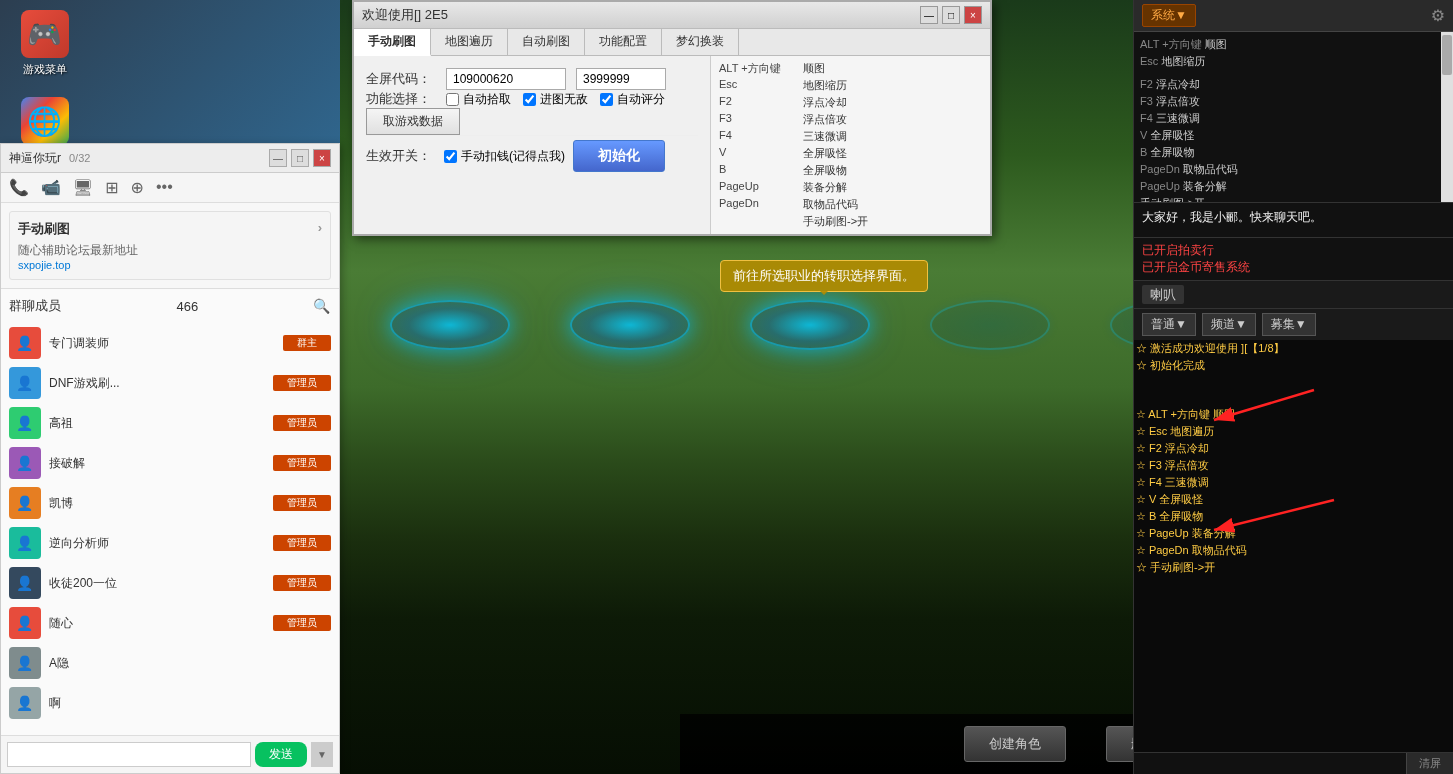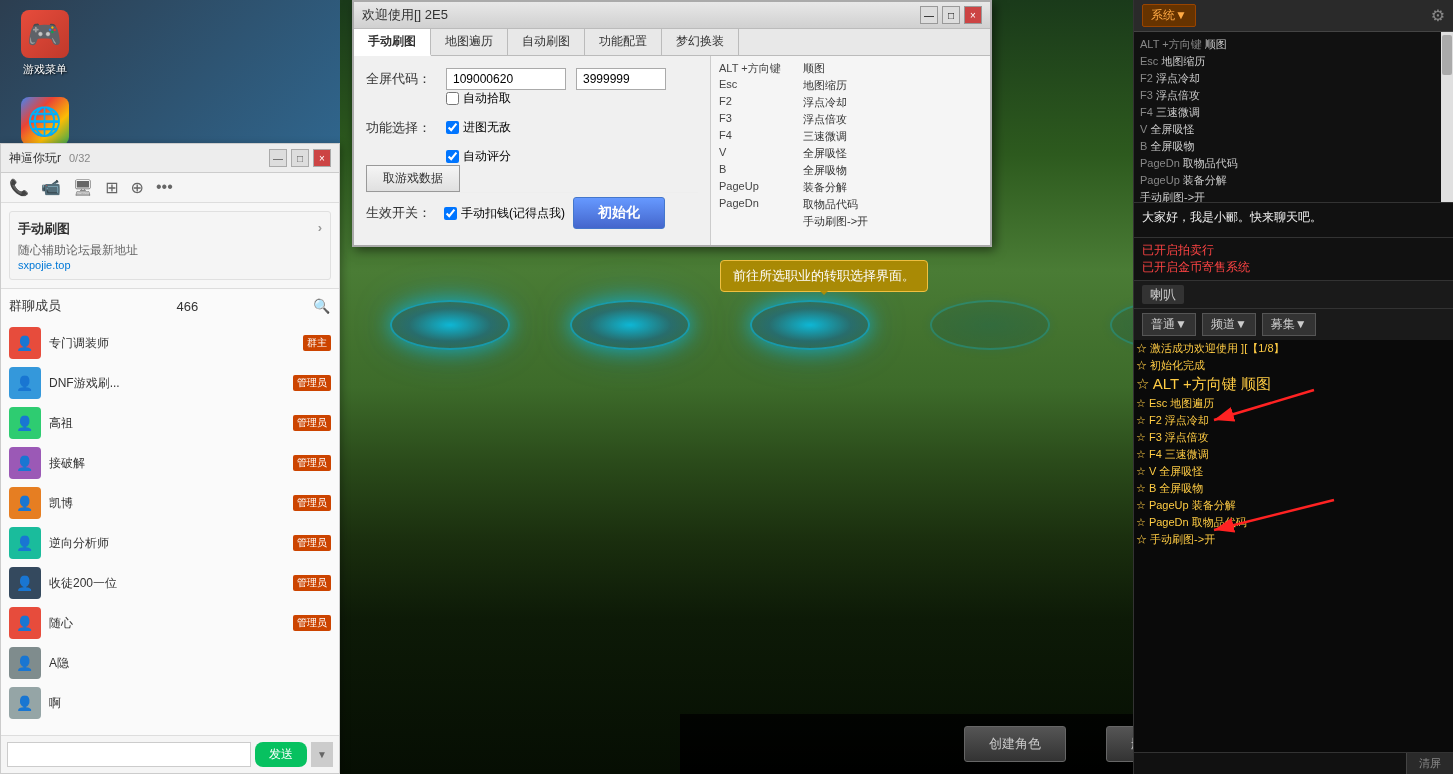--- a/index.html
+++ b/index.html
@@ -244,21 +244,20 @@
     .tool-input {
       border: 1px solid #aaa;
       padding: 3px 6px;
       font-size: 12px;
       width: 120px;
     }
     .tool-checkbox-row {
       display: flex;
       align-items: center;
       gap: 12px;
-      flex-direction: column;
     }
     .tool-checkbox-item {
       display: flex;
       align-items: center;
       gap: 4px;
       font-size: 12px;
     }
     .tool-btn {
       padding: 4px 16px;
       border: 1px solid #999;
@@ -392,21 +391,21 @@
       align-items: center;
       justify-content: center;
       font-size: 14px;
       color: white;
       flex-shrink: 0;
     }
     .qq-role-tag {
       background: #cc4400;
       color: white;
       font-size: 10px;
-      padding: 1px 4px;
+      padding: 1px 14px;
       border-radius: 2px;
     }
     .qq-role-tag.admin {
       background: #cc4400;
     }
     .qq-bottom {
       padding: 6px;
       border-top: 1px solid #ddd;
       display: flex;
       gap: 4px;
@@ -529,21 +528,21 @@
 <div style="position:absolute;top:0;right:0;width:320px;height:774px;background:rgba(10,10,10,0.92);border-left:1px solid #333;display:flex;flex-direction:column;">
 
   <div style="background:#2a2a2a;padding:4px 8px;display:flex;align-items:center;justify-content:space-between;border-bottom:1px solid #444;">
     <button class="system-btn active">系统▼</button>
     <span style="color:#888;cursor:pointer;">⚙</span>
   </div>
 
   <div style="padding:4px;background:#111;font-size:11px;color:#ccc;height:170px;overflow:hidden;position:relative;">
     <div style="padding:1px 2px;"><span style="color:#888;">ALT +方向键</span> <span style="color:#ccc;">顺图</span></div>
     <div style="padding:1px 2px;"><span style="color:#888;">Esc</span> <span style="color:#ccc;">地图缩历</span></div>
-    <div style="padding:1px 2px;"><span style="color:#888;">F2</span> <span style="color:#ccc;">浮点冷却</span></div>
+    <div style="padding:1px 2px;margin-top:6px;"><span style="color:#888;">F2</span> <span style="color:#ccc;">浮点冷却</span></div>
     <div style="padding:1px 2px;"><span style="color:#888;">F3</span> <span style="color:#ccc;">浮点倍攻</span></div>
     <div style="padding:1px 2px;"><span style="color:#888;">F4</span> <span style="color:#ccc;">三速微调</span></div>
     <div style="padding:1px 2px;"><span style="color:#888;">V</span> <span style="color:#ccc;">全屏吸怪</span></div>
     <div style="padding:1px 2px;"><span style="color:#888;">B</span> <span style="color:#ccc;">全屏吸物</span></div>
     <div style="padding:1px 2px;"><span style="color:#888;">PageDn</span> <span style="color:#ccc;">取物品代码</span></div>
     <div style="padding:1px 2px;"><span style="color:#888;">PageUp</span> <span style="color:#ccc;">装备分解</span></div>
     <div style="padding:1px 2px;"><span style="color:#888;"></span> <span style="color:#ccc;">手动刷图-&gt;开</span></div>
     <div class="scrollbar-v">
         <div class="scrollbar-thumb"></div>
       </div>
@@ -565,21 +564,21 @@
   <div style="background:#1a1a1a;padding:4px 8px;display:flex;gap:6px;border-top:1px solid #333;">
     <button style="background:#333;color:#ccc;border:1px solid #555;padding:2px 8px;font-size:12px;cursor:pointer;">普通▼</button>
     <button style="background:#333;color:#ccc;border:1px solid #555;padding:2px 8px;font-size:12px;cursor:pointer;">频道▼</button>
     <button style="background:#333;color:#ccc;border:1px solid #555;padding:2px 8px;font-size:12px;cursor:pointer;">募集▼</button>
   </div>
 
   <div style="flex:1;background:#0a0a0a;overflow:hidden;position:relative;">
     <div id="log-lines-container">
         <div class="log-line gold" style="padding: 1px 2px; font-size: 11px; color: rgb(255, 204, 68);">☆ 激活成功欢迎使用 ][【1/8】</div>
         <div class="log-line gold" style="padding: 1px 2px; font-size: 11px; color: rgb(255, 204, 68);">☆ 初始化完成</div>
-        <div class="log-line gold" style="padding: 1px 2px; font-size: 15px; color: rgb(255, 204, 68);">☆ ALT +方向键 顺图</div>
+        <div class="log-line gold" style="padding: 1px 2px; font-size: 11px; color: rgb(255, 204, 68); margin-top: 32px;">☆ ALT +方向键 顺图</div>
         <div class="log-line gold" style="padding: 1px 2px; font-size: 11px; color: rgb(255, 204, 68);">☆ Esc 地图遍历</div>
         <div class="log-line gold" style="padding: 1px 2px; font-size: 11px; color: rgb(255, 204, 68);">☆ F2 浮点冷却</div>
         <div class="log-line gold" style="padding: 1px 2px; font-size: 11px; color: rgb(255, 204, 68);">☆ F3 浮点倍攻</div>
         <div class="log-line gold" style="padding: 1px 2px; font-size: 11px; color: rgb(255, 204, 68);">☆ F4 三速微调</div>
         <div class="log-line gold" style="padding: 1px 2px; font-size: 11px; color: rgb(255, 204, 68);">☆ V  全屏吸怪</div>
         <div class="log-line gold" style="padding: 1px 2px; font-size: 11px; color: rgb(255, 204, 68);">☆ B  全屏吸物</div>
         <div class="log-line gold" style="padding: 1px 2px; font-size: 11px; color: rgb(255, 204, 68);">☆ PageUp  装备分解</div>
         <div class="log-line gold" style="padding: 1px 2px; font-size: 11px; color: rgb(255, 204, 68);">☆ PageDn  取物品代码</div>
         <div class="log-line gold" style="padding: 1px 2px; font-size: 11px; color: rgb(255, 204, 68);">☆ 手动刷图-&gt;开</div>
       </div>

